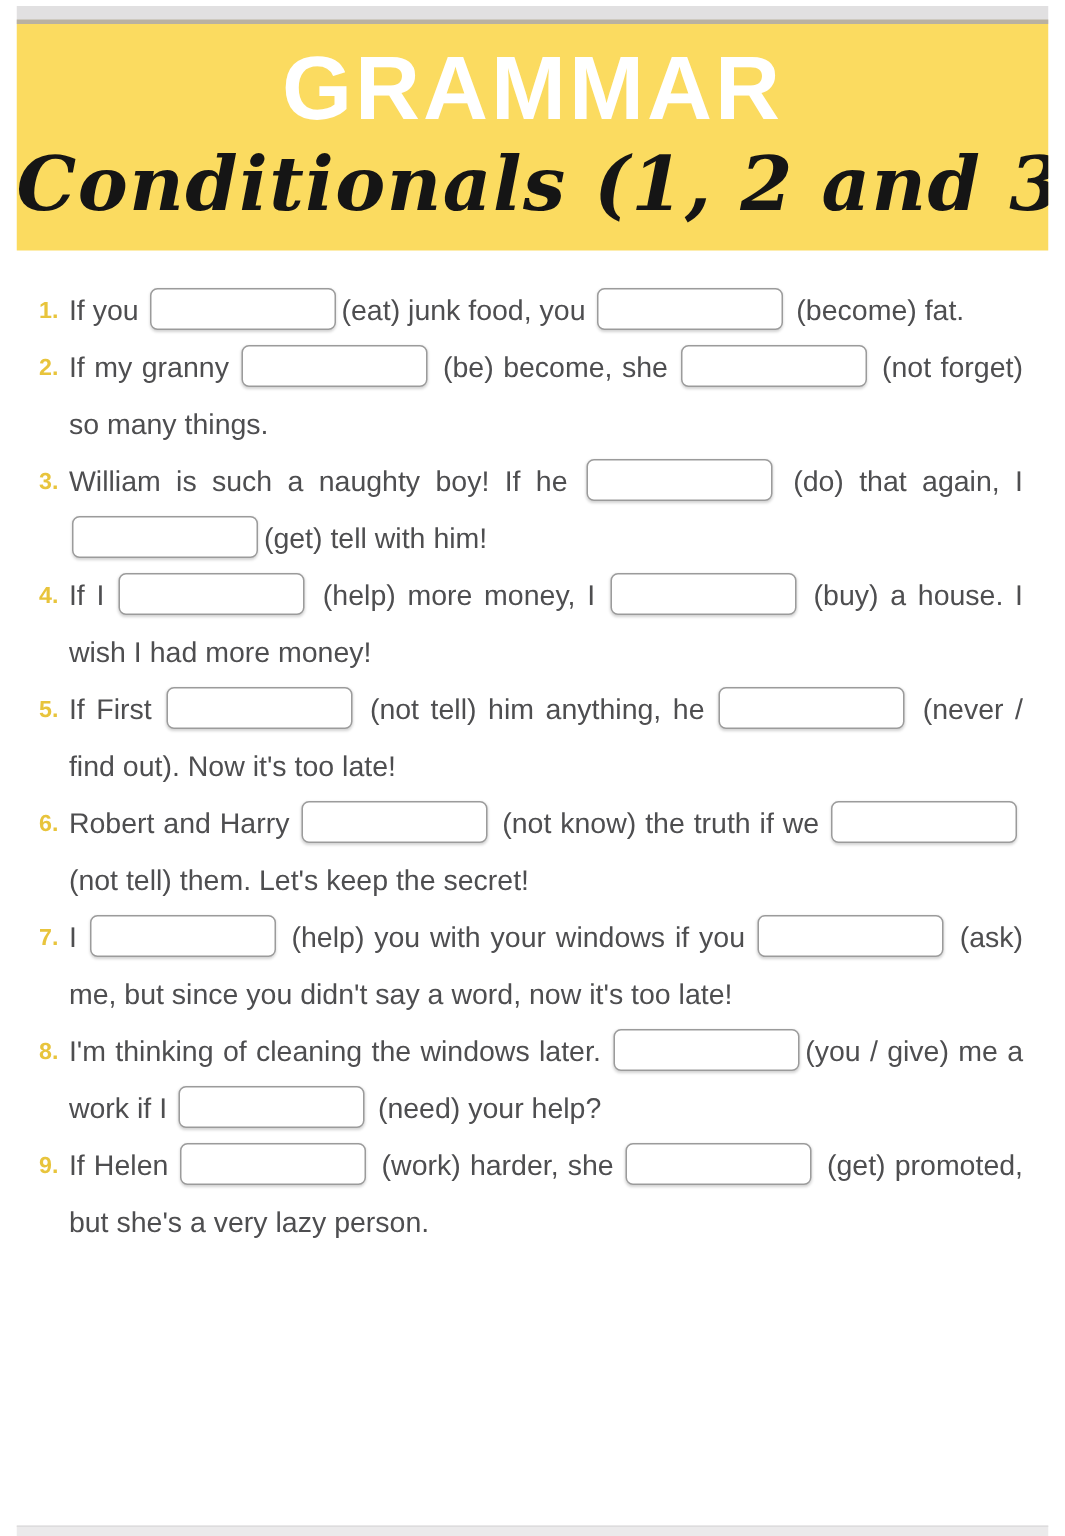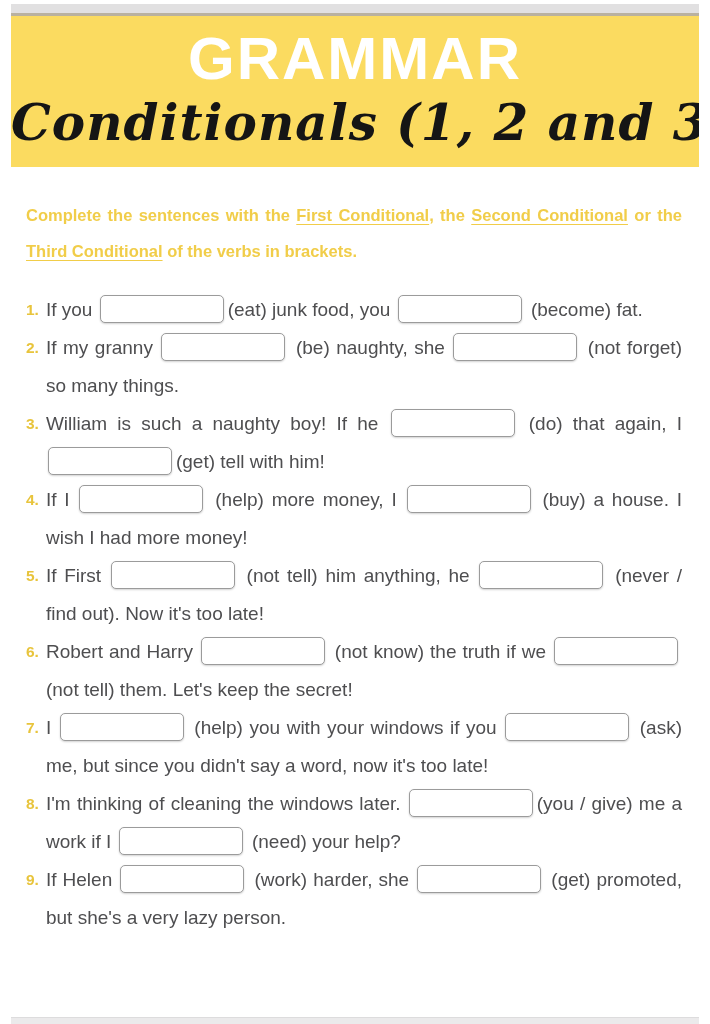--- a/index.html
+++ b/index.html
@@ -116,30 +116,29 @@
 
   <div class="top-bar"></div>
 
   <div class="header">
     <h1 class="header-title">GRAMMAR</h1>
     <div class="header-subtitle">Conditionals (1, 2 and 3)</div>
   </div>
 
   <div class="content">
 
-    <p class="instructions"><span>Complete the sentences with the </span><span class="underlined">First Conditional</span><span>, the </span><span class="underlined">Second Conditional</span><span> or the </span><span class="underlined">Third Conditional</span><span> of the verbs in brackets.</span></p>
 
     <div class="exercise-list">
         <div class="item">
           <span class="item-number">1.</span>
           <div class="item-text"><span>If you </span><span class="blank"></span><span>(eat) junk food, you </span><span class="blank"></span><span> (become) fat.</span></div>
         </div>
         <div class="item">
           <span class="item-number">2.</span>
-          <div class="item-text"><span>If my granny </span><span class="blank"></span><span> (be) naughty, she </span><span class="blank"></span><span> (not forget) so many things.</span></div>
+          <div class="item-text"><span>If my granny </span><span class="blank"></span><span> (be) become, she </span><span class="blank"></span><span> (not forget) so many things.</span></div>
         </div>
         <div class="item">
           <span class="item-number">3.</span>
           <div class="item-text"><span>William is such a naughty boy! If he </span><span class="blank"></span><span> (do) that again, I </span><span class="blank"></span><span>(get) tell with him!</span></div>
         </div>
         <div class="item">
           <span class="item-number">4.</span>
           <div class="item-text"><span>If I </span><span class="blank"></span><span> (help) more money, I </span><span class="blank"></span><span> (buy) a house. I wish I had more money!</span></div>
         </div>
         <div class="item">

